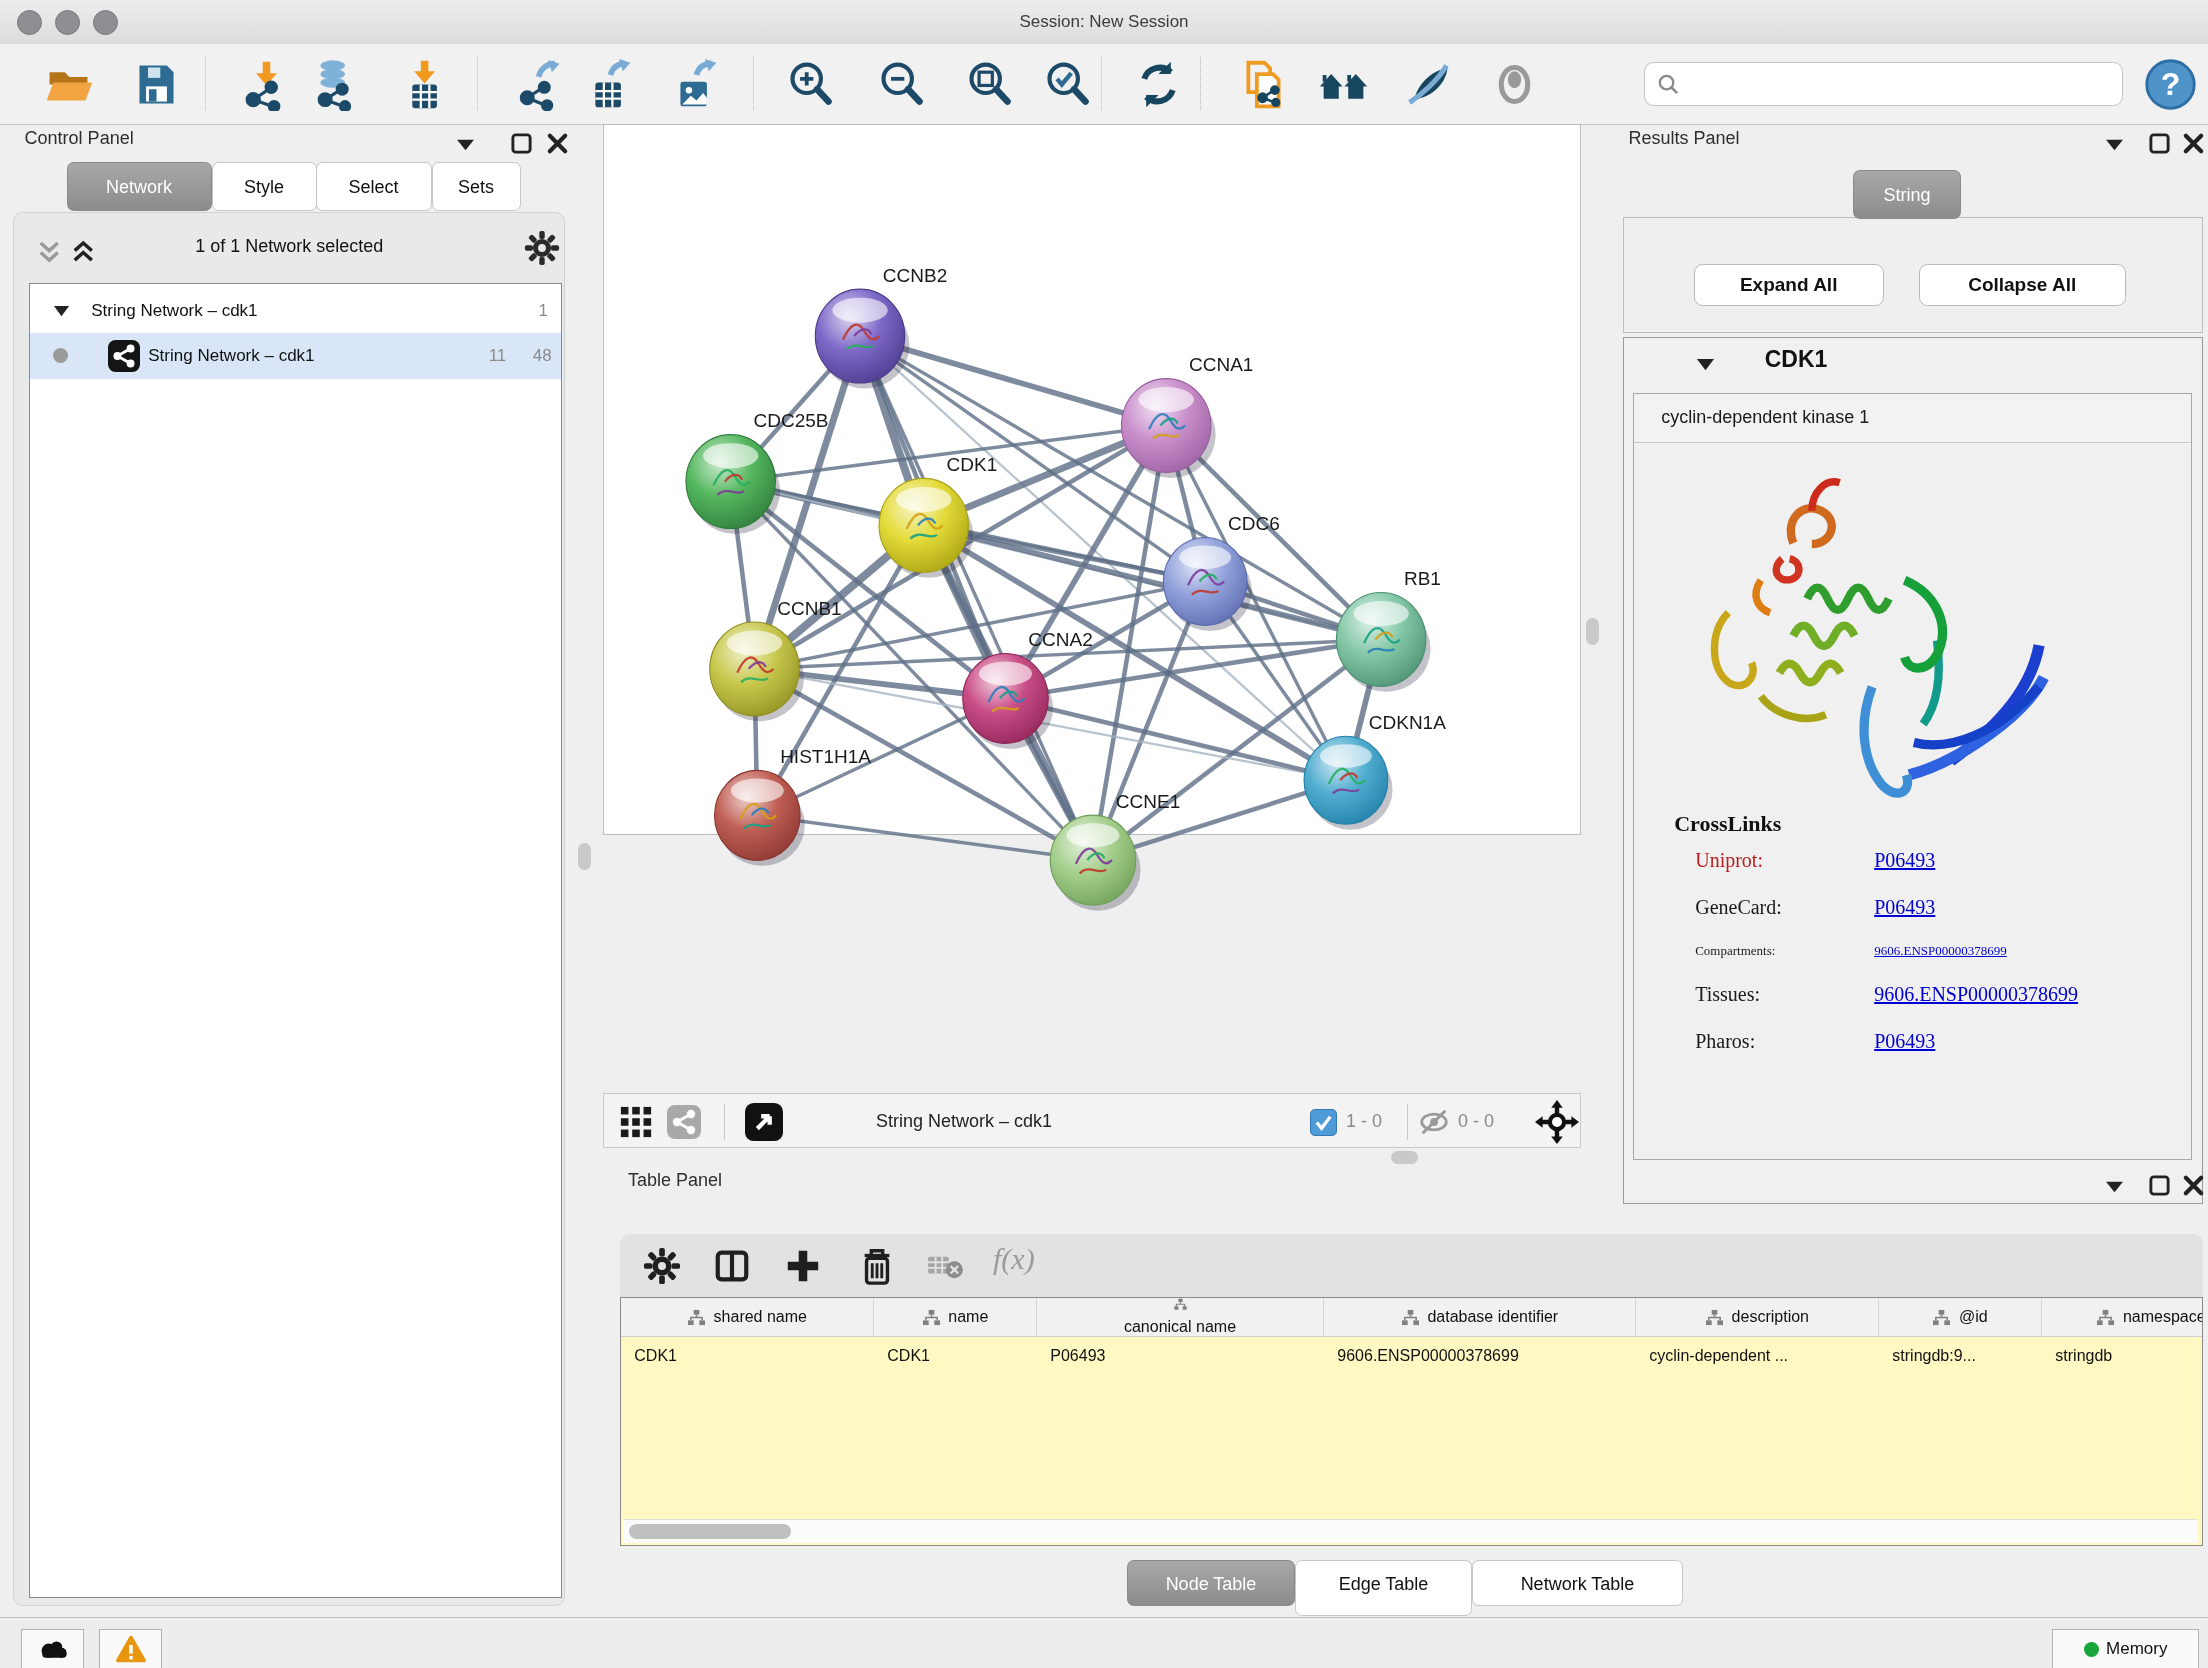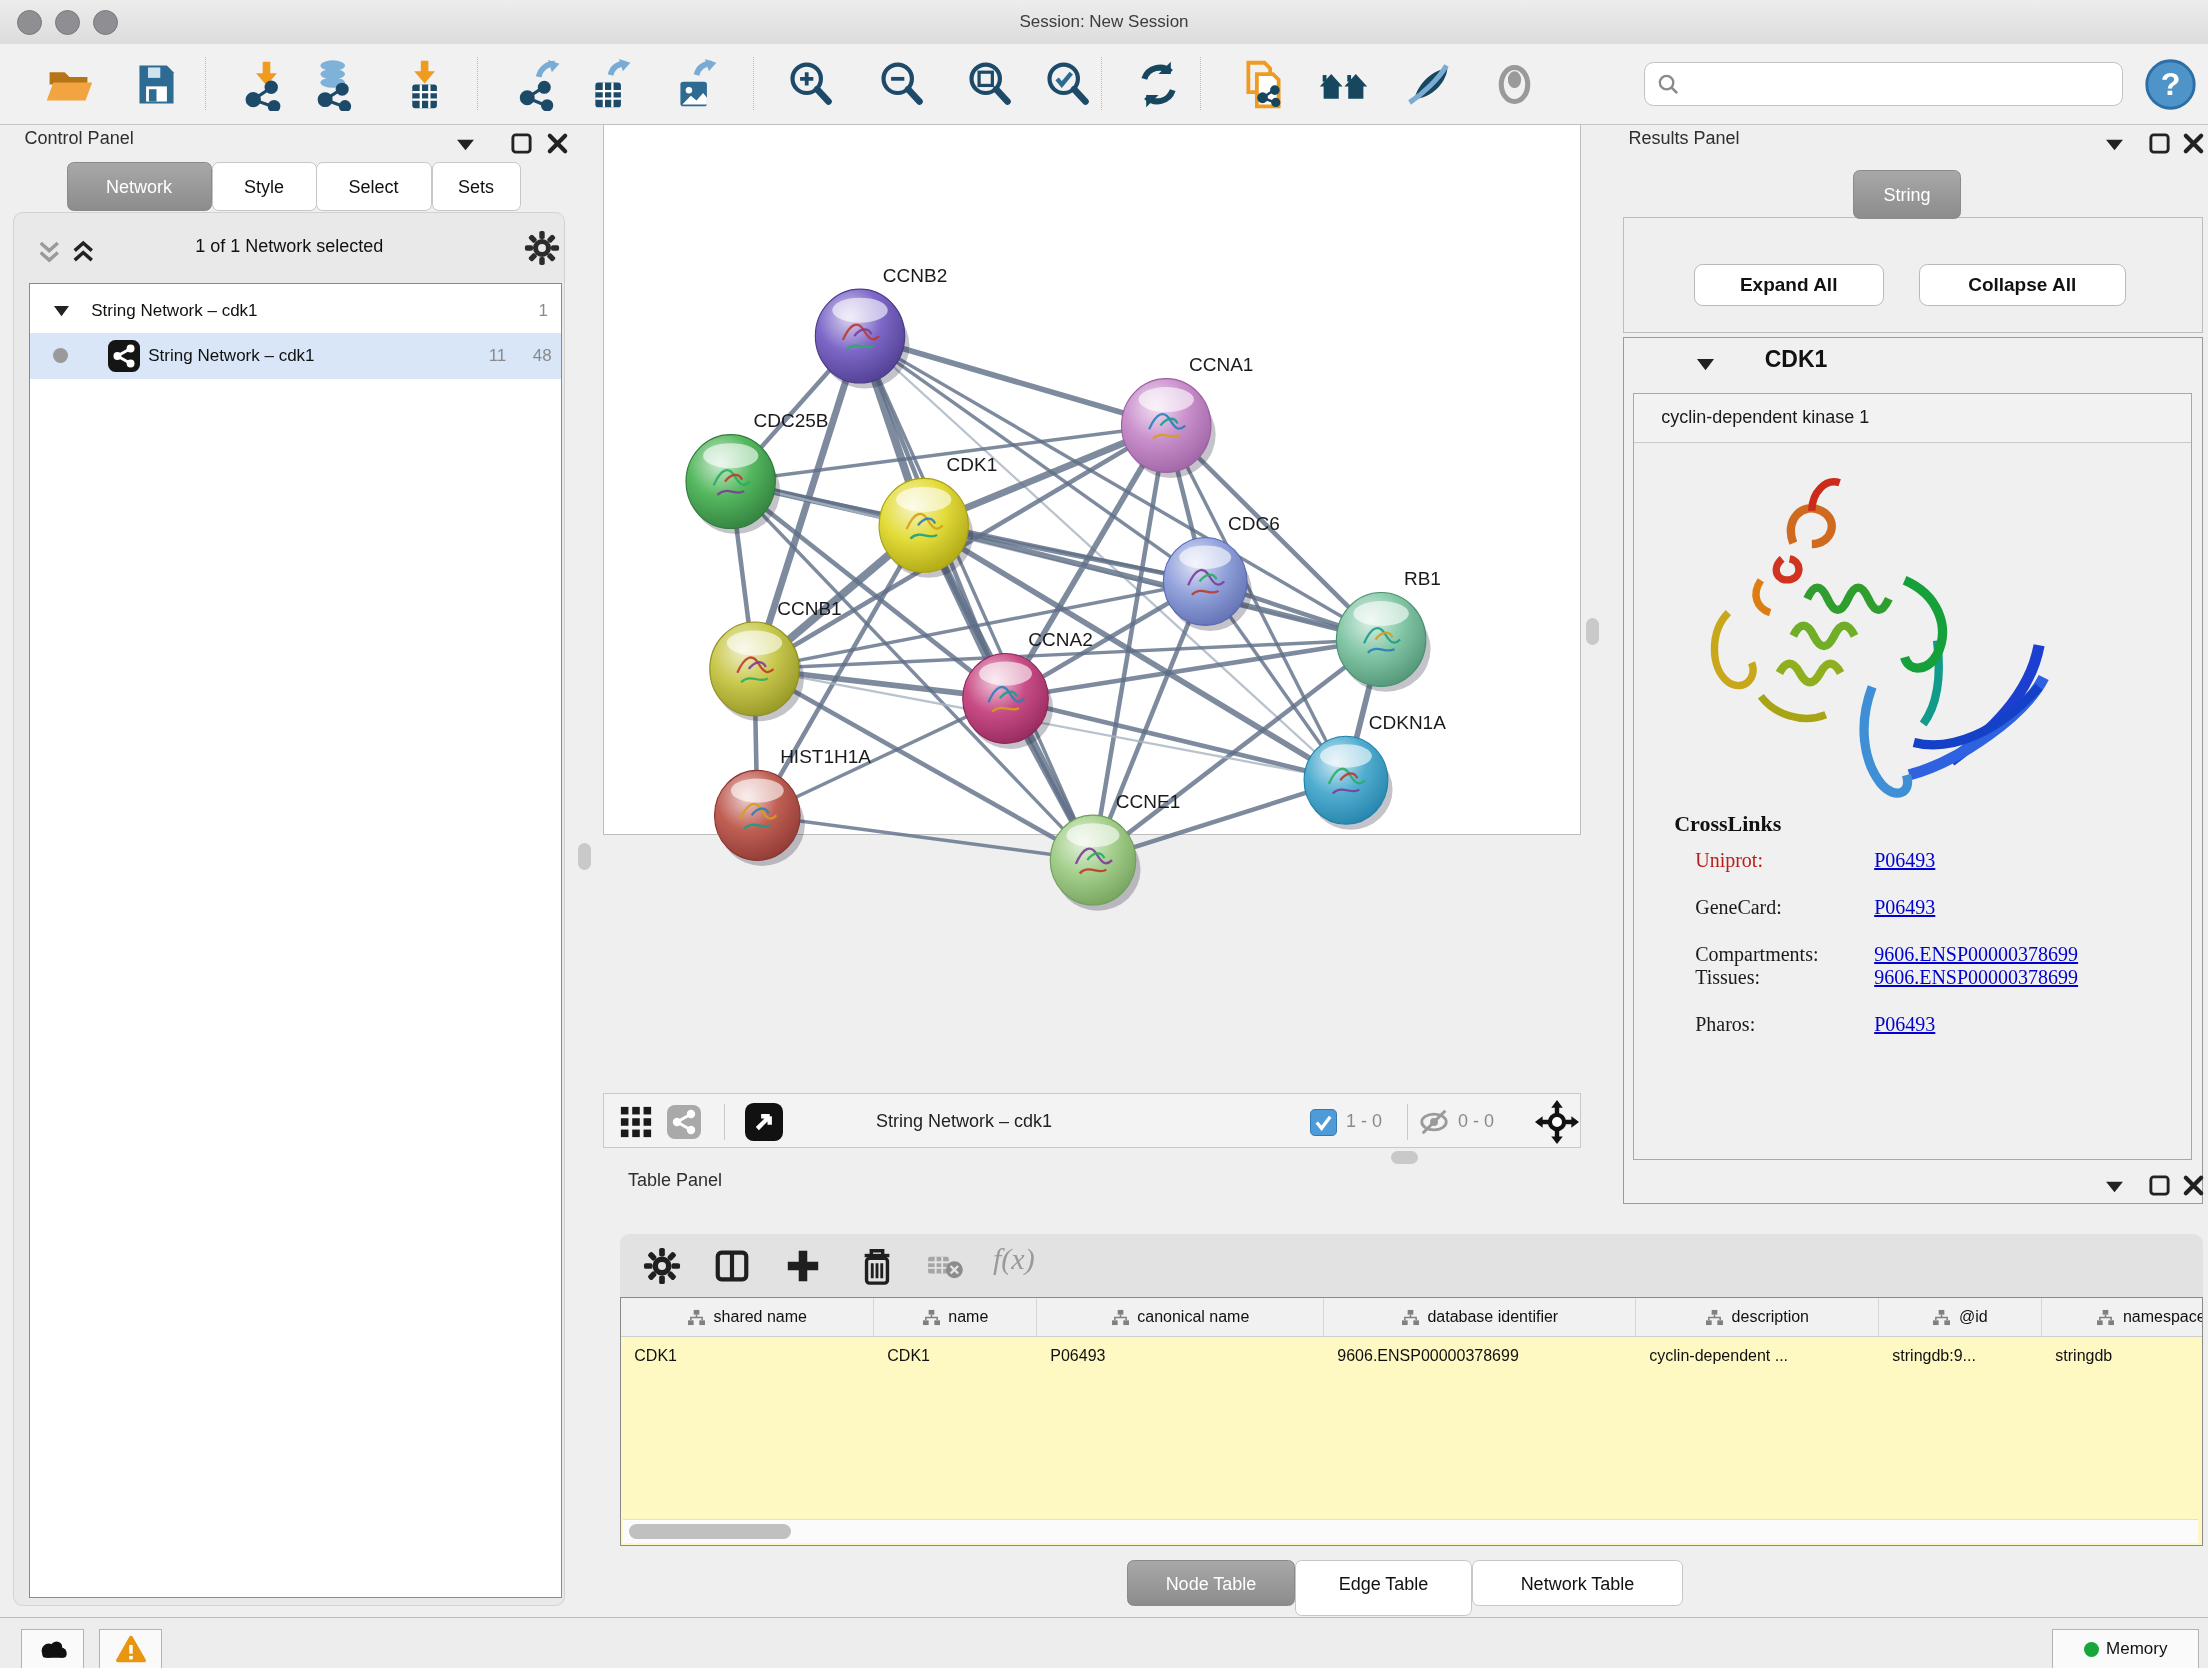--- a/index.html
+++ b/index.html
@@ -632,21 +632,21 @@
         <div class="abs serif" style="left:40px;top:417px;font-size:22px;font-weight:bold;color:#111">CrossLinks</div>
         <div id="crosslinks" class="abs" style="left:61px;top:455px;width:476px">
             <div class="serif" style="display: flex; margin-bottom: 24px; font-size: 20px;">
               <span style="width:179px;color:#b91c1c">Uniprot:</span>
               <span class="xlink">P06493</span>
             </div>
             <div class="serif" style="display: flex; margin-bottom: 24px; font-size: 20px;">
               <span style="width:179px;color:#1a1a1a">GeneCard:</span>
               <span class="xlink">P06493</span>
             </div>
-            <div class="serif" style="display: flex; font-size: 20px;">
+            <div class="serif" style="display: flex; margin-bottom: 24px; font-size: 13px;">
               <span style="width:179px;color:#1a1a1a">Compartments:</span>
               <span class="xlink">9606.ENSP00000378699</span>
             </div>
             <div class="serif" style="display: flex; margin-bottom: 24px; font-size: 20px;">
               <span style="width:179px;color:#1a1a1a">Tissues:</span>
               <span class="xlink">9606.ENSP00000378699</span>
             </div>
             <div class="serif" style="display: flex; margin-bottom: 24px; font-size: 20px;">
               <span style="width:179px;color:#1a1a1a">Pharos:</span>
               <span class="xlink">P06493</span>
@@ -726,21 +726,21 @@
             <svg width="19" height="17" viewBox="0 0 20 18">
               <g fill="#808080">
                 <rect x="7" y="1" width="6" height="5"></rect>
                 <rect x="1" y="12" width="6" height="5"></rect>
                 <rect x="13" y="12" width="6" height="5"></rect>
               </g>
               <path d="M10 6v3M4 12V9h12v3" fill="none" stroke="#808080" stroke-width="1.6"></path>
             </svg>
             <span>name</span>
           </div>
-          <div class="thcell" style="width: 287px;">
+          <div class="thcell" style="width: 287px; flex-direction: column;">
             <svg width="19" height="17" viewBox="0 0 20 18">
               <g fill="#808080">
                 <rect x="7" y="1" width="6" height="5"></rect>
                 <rect x="1" y="12" width="6" height="5"></rect>
                 <rect x="13" y="12" width="6" height="5"></rect>
               </g>
               <path d="M10 6v3M4 12V9h12v3" fill="none" stroke="#808080" stroke-width="1.6"></path>
             </svg>
             <span>canonical name</span>
           </div>

